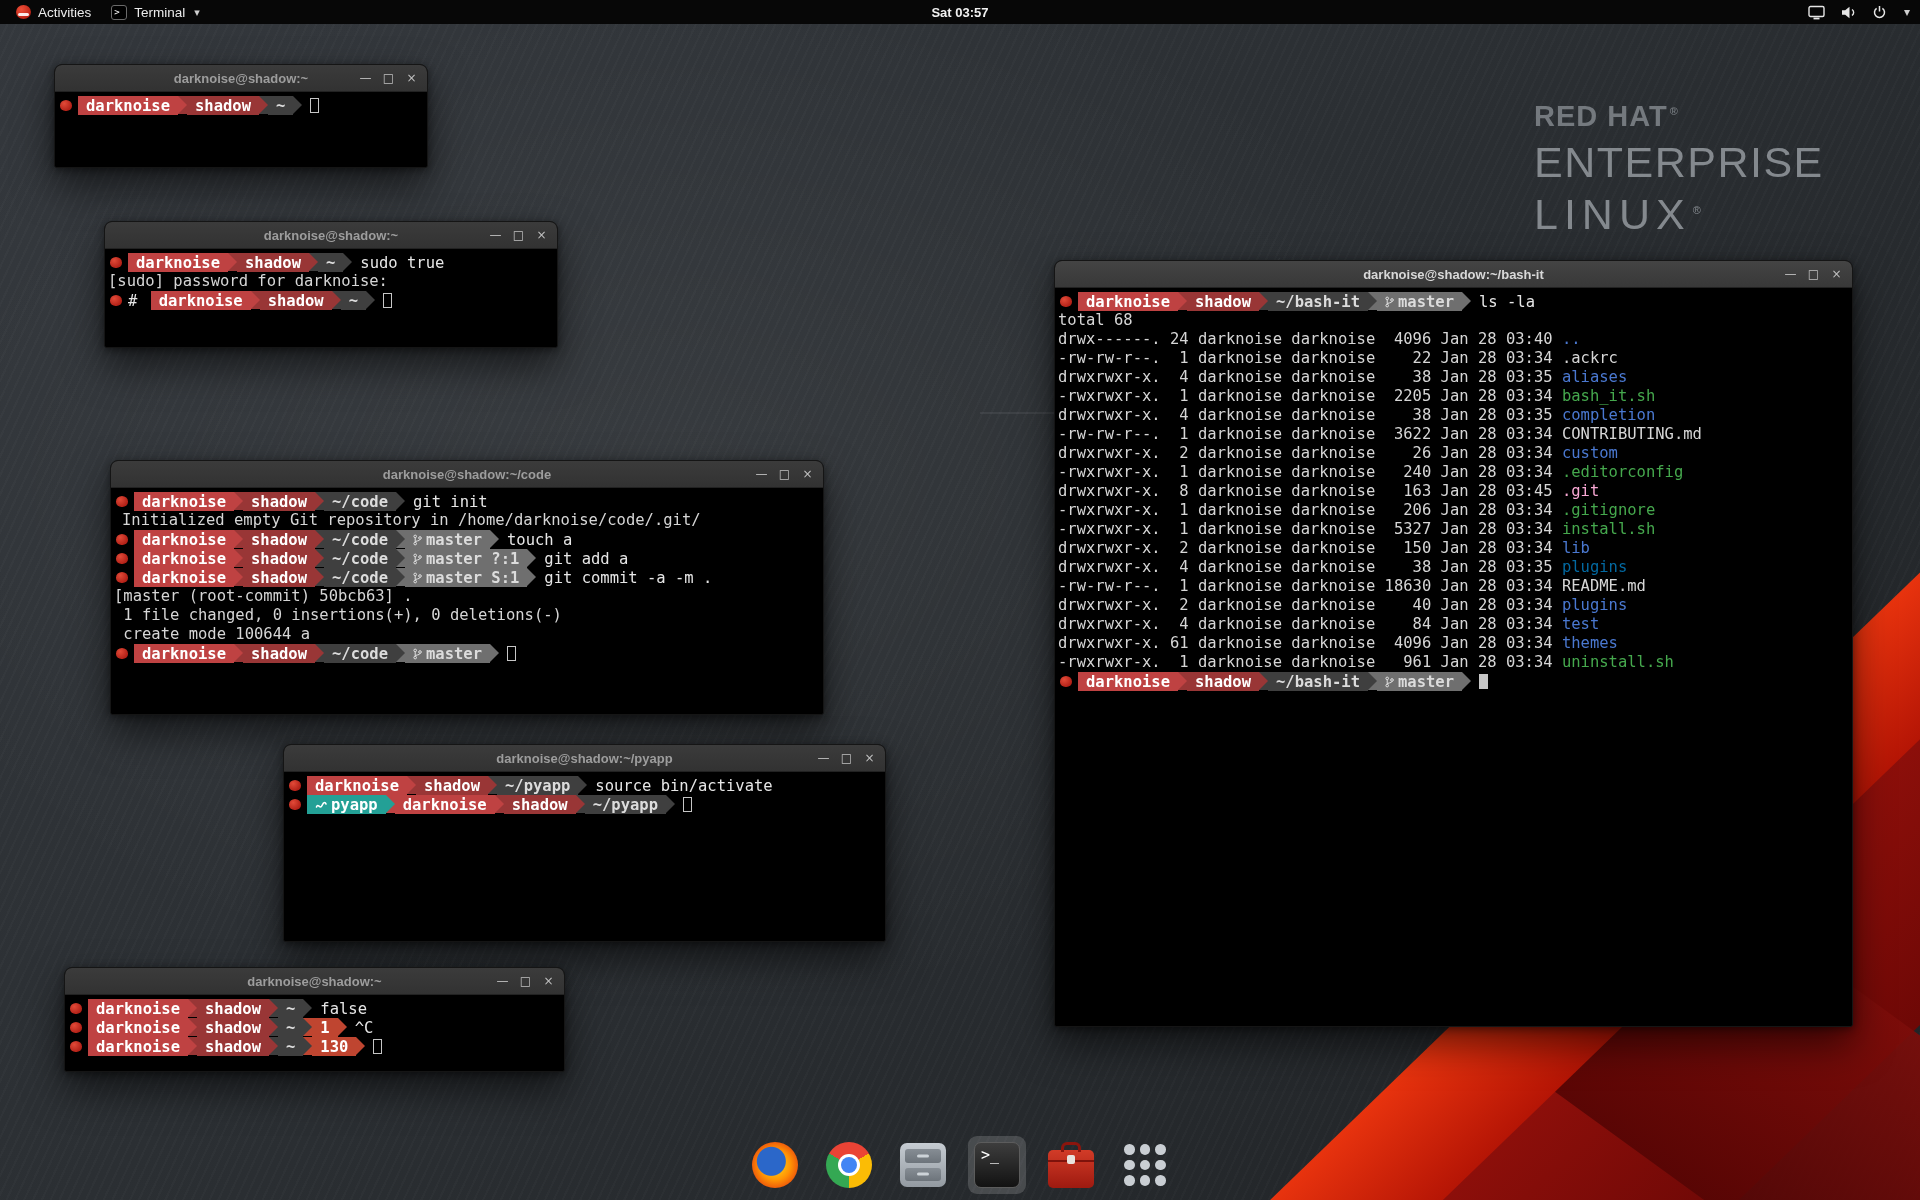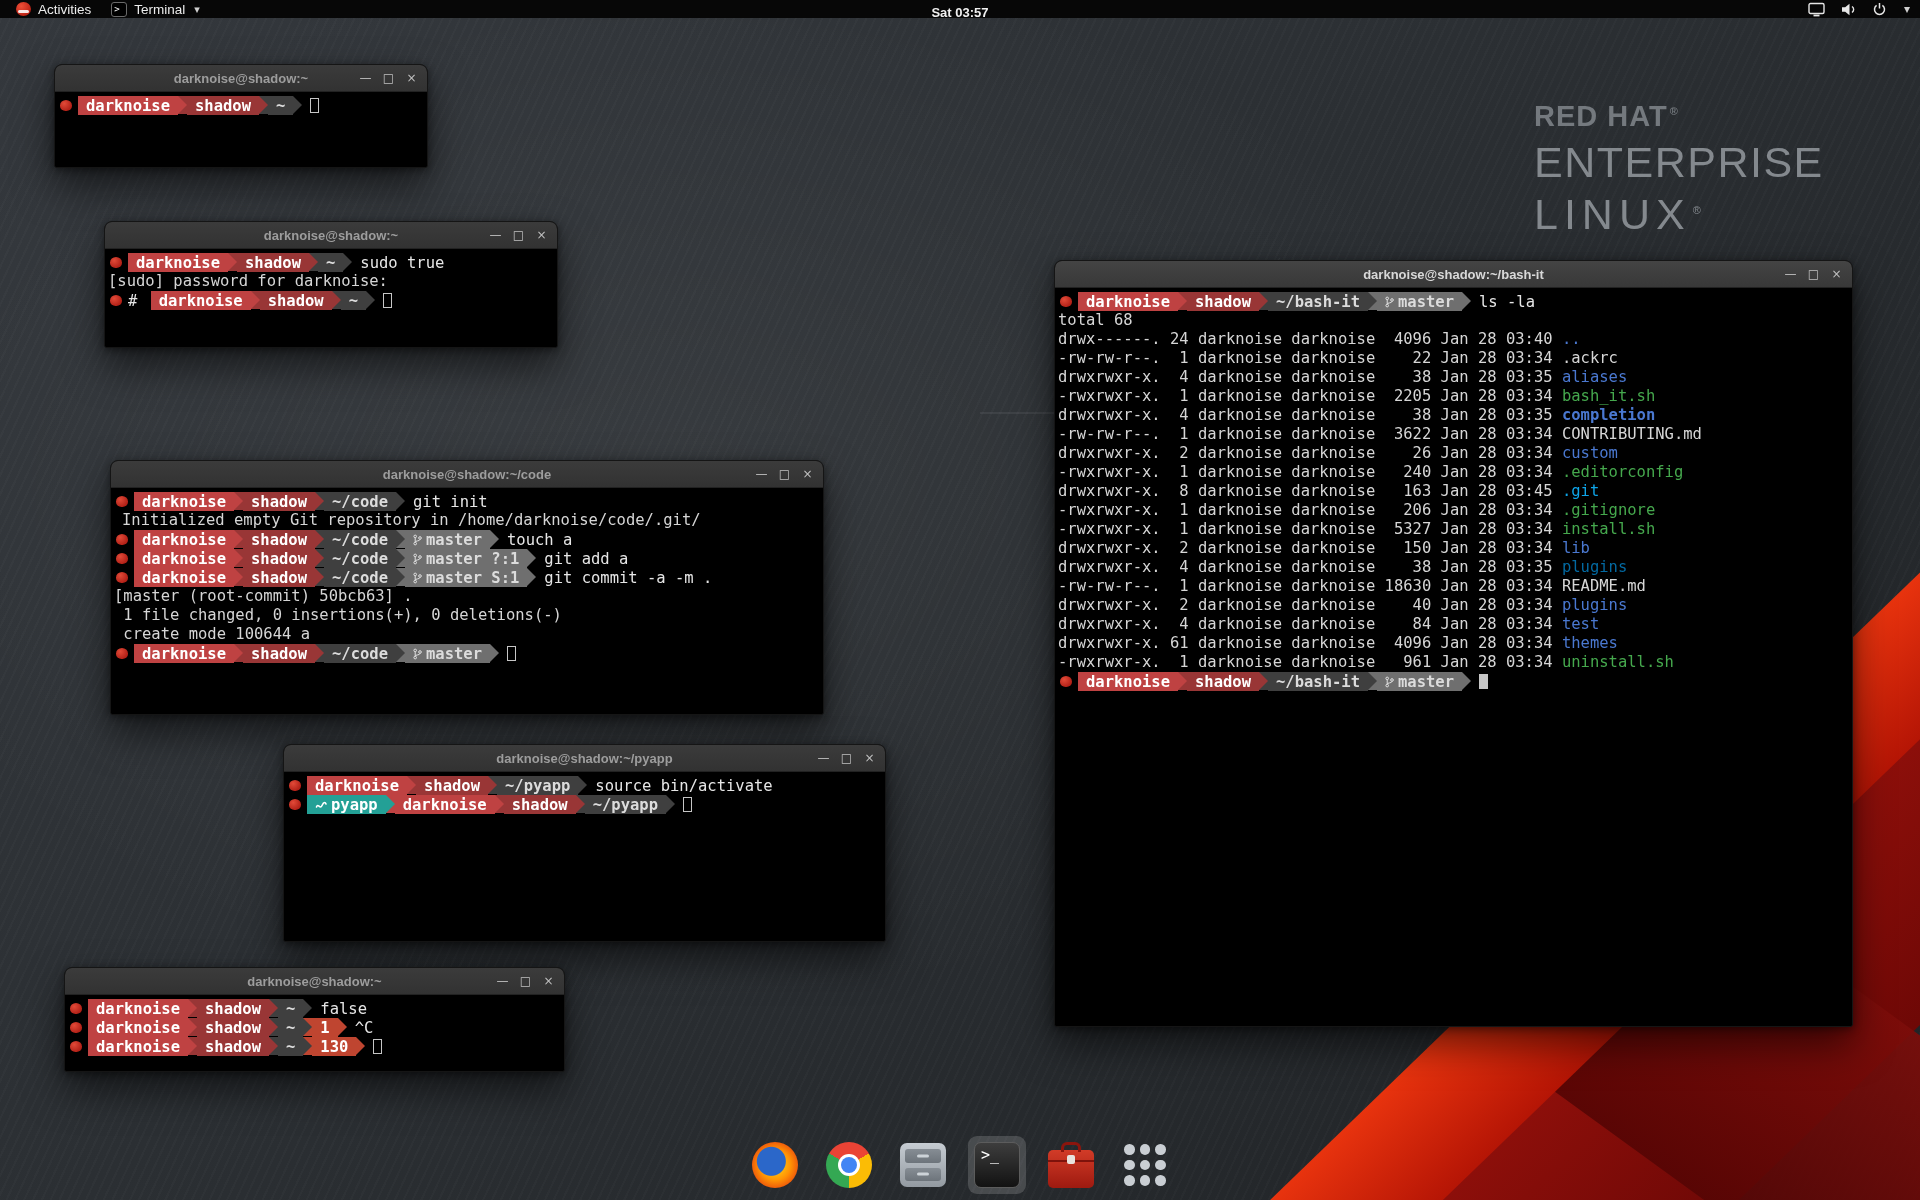--- a/index.html
+++ b/index.html
@@ -14,21 +14,21 @@
   .rA{width:1700px;height:300px;left:880px;top:850px;transform:rotate(-44deg);background:linear-gradient(#9a120c,#6e0806)}
   .rC{width:1000px;height:260px;left:1150px;top:870px;transform:rotate(36deg);background:linear-gradient(#7c0d0a,#560504);opacity:.92}
   .rB{width:1500px;height:120px;left:1000px;top:760px;transform:rotate(-44deg);background:linear-gradient(#e8330e,#b51505)}
   #swoosh{position:absolute;left:0;top:0;z-index:0;pointer-events:none}
   #branding{position:absolute;left:1534px;top:100px;z-index:1}
   #branding .b1{font-size:29px;font-weight:700;color:#74797e;letter-spacing:1px}
   #branding .b2{font-size:43px;font-weight:400;color:#84898e;letter-spacing:1.5px;margin-top:5px}
   #branding .b3{font-size:43px;font-weight:400;color:#84898e;letter-spacing:6px;margin-top:3px}
   #branding sup{font-size:11px;vertical-align:super;margin-left:2px}
   
-  #topbar{position:absolute;top:0;left:0;right:0;height:18px;background:#070707;z-index:10;color:#ececec}
+  #topbar{position:absolute;top:0;left:0;right:0;height:24px;background:#070707;z-index:10;color:#ececec}
   .tb-left{display:flex;align-items:center;height:100%;padding-left:6px}
   .tb-item{display:flex;align-items:center;gap:7px;height:100%;padding:0 10px;font-size:13.5px}
   .rh-icon{width:15px;height:14px;border-radius:50%;background:radial-gradient(circle at 35% 30%,#ee4f38,#a91208);position:relative;display:inline-block}
   .rh-icon::after{content:"";position:absolute;left:2px;right:2px;bottom:3px;height:3px;border-radius:2px;background:#fff;opacity:.9}
   .mini-term{width:16px;height:15px;background:#000;border:1px solid #6a6a6a;border-radius:3px;color:#fff;font-family:"DejaVu Sans Mono",monospace;font-size:9px;line-height:12px;padding-left:2px;display:inline-block}
   .chev{color:#cfcfcf;font-size:11px;margin-left:2px}
   .tb-clock{position:absolute;left:50%;top:0;transform:translateX(-50%);line-height:26px;font-size:13px;font-weight:700;color:#f0f0f0}
   .tb-right{position:absolute;right:10px;top:0;height:100%;display:flex;align-items:center;gap:15px}
   .tb-ic{display:flex;align-items:center}
   
@@ -255,25 +255,25 @@
               <circle cx="2.2" cy="2.4" r="1.3" fill="none" stroke="#e2e2e2" stroke-width="1"></circle>
               <circle cx="2.2" cy="9.6" r="1.3" fill="none" stroke="#e2e2e2" stroke-width="1"></circle>
               <circle cx="7" cy="4" r="1.3" fill="none" stroke="#e2e2e2" stroke-width="1"></circle>
               <path d="M2.2 3.8 V8.2 M7 5.4 C7 7.4 2.2 6.4 2.2 8.2" fill="none" stroke="#e2e2e2" stroke-width="1"></path>
             </svg>master</span><span class="arw" style="border-left-color: rgb(111, 111, 111); background: transparent;"></span><span class="cmd">ls -la</span></div>
         <div class="tline plain"><span style="color: rgb(214, 214, 214);">total 68</span></div>
         <div class="tline plain"><span style="color: rgb(214, 214, 214);">drwx------. 24 darknoise darknoise  4096 Jan 28 03:40 </span><span style="color: rgb(74, 120, 208);">..</span></div>
         <div class="tline plain"><span style="color: rgb(214, 214, 214);">-rw-rw-r--.  1 darknoise darknoise    22 Jan 28 03:34 .ackrc</span></div>
         <div class="tline plain"><span style="color: rgb(214, 214, 214);">drwxrwxr-x.  4 darknoise darknoise    38 Jan 28 03:35 </span><span style="color: rgb(74, 120, 208);">aliases</span></div>
         <div class="tline plain"><span style="color: rgb(214, 214, 214);">-rwxrwxr-x.  1 darknoise darknoise  2205 Jan 28 03:34 </span><span style="color: rgb(69, 168, 77);">bash_it.sh</span></div>
-        <div class="tline plain"><span style="color: rgb(214, 214, 214);">drwxrwxr-x.  4 darknoise darknoise    38 Jan 28 03:35 </span><span style="color: rgb(74, 120, 208); font-weight: bold;">completion</span></div>
+        <div class="tline plain"><span style="color: rgb(214, 214, 214);">drwxrwxr-x.  4 darknoise darknoise    38 Jan 28 03:35 </span><span style="color: rgb(74, 120, 208);">completion</span></div>
         <div class="tline plain"><span style="color: rgb(214, 214, 214); text-align: center;">-rw-rw-r--.  1 darknoise darknoise  3622 Jan 28 03:34 CONTRIBUTING.md</span></div>
         <div class="tline plain"><span style="color: rgb(214, 214, 214);">drwxrwxr-x.  2 darknoise darknoise    26 Jan 28 03:34 </span><span style="color: rgb(74, 120, 208);">custom</span></div>
         <div class="tline plain"><span style="color: rgb(214, 214, 214);">-rwxrwxr-x.  1 darknoise darknoise   240 Jan 28 03:34 </span><span style="color: rgb(69, 168, 77);">.editorconfig</span></div>
-        <div class="tline plain"><span style="color: rgb(214, 214, 214);">drwxrwxr-x.  8 darknoise darknoise   163 Jan 28 03:45 </span><span style="color: #0ea5e9;">.git</span></div>
+        <div class="tline plain"><span style="color: rgb(214, 214, 214);">drwxrwxr-x.  8 darknoise darknoise   163 Jan 28 03:45 </span><span style="color: #f9a8d4;">.git</span></div>
         <div class="tline plain"><span style="color: rgb(214, 214, 214);">-rwxrwxr-x.  1 darknoise darknoise   206 Jan 28 03:34 </span><span style="color: rgb(69, 168, 77);">.gitignore</span></div>
         <div class="tline plain"><span style="color: rgb(214, 214, 214);">-rwxrwxr-x.  1 darknoise darknoise  5327 Jan 28 03:34 </span><span style="color: rgb(69, 168, 77);">install.sh</span></div>
         <div class="tline plain"><span style="color: rgb(214, 214, 214);">drwxrwxr-x.  2 darknoise darknoise   150 Jan 28 03:34 </span><span style="color: rgb(74, 120, 208);">lib</span></div>
         <div class="tline plain"><span style="color: rgb(214, 214, 214);">drwxrwxr-x.  4 darknoise darknoise    38 Jan 28 03:35 </span><span style="color: #0369a1; text-align: center;">plugins</span></div>
         <div class="tline plain"><span style="color: rgb(214, 214, 214);">-rw-rw-r--.  1 darknoise darknoise 18630 Jan 28 03:34 README.md</span></div>
         <div class="tline plain"><span style="color: rgb(214, 214, 214);">drwxrwxr-x.  2 darknoise darknoise    40 Jan 28 03:34 </span><span style="color: rgb(74, 120, 208);">plugins</span></div>
         <div class="tline plain"><span style="color: rgb(214, 214, 214);">drwxrwxr-x.  4 darknoise darknoise    84 Jan 28 03:34 </span><span style="color: rgb(74, 120, 208);">test</span></div>
         <div class="tline plain"><span style="color: rgb(214, 214, 214);">drwxrwxr-x. 61 darknoise darknoise  4096 Jan 28 03:34 </span><span style="color: rgb(74, 120, 208);">themes</span></div>
         <div class="tline plain"><span style="color: rgb(214, 214, 214);">-rwxrwxr-x.  1 darknoise darknoise   961 Jan 28 03:34 </span><span style="color: rgb(69, 168, 77);">uninstall.sh</span></div>
         <div class="tline prompt"><span class="picon"></span><span class="seg" style="background: rgb(191, 66, 66); color: rgb(255, 255, 255);">darknoise</span><span class="arw" style="border-left-color: rgb(191, 66, 66); background: rgb(153, 54, 54);"></span><span class="seg" style="background: rgb(153, 54, 54); color: rgb(255, 255, 255);">shadow</span><span class="arw" style="border-left-color: rgb(153, 54, 54); background: rgb(63, 63, 63);"></span><span class="seg" style="background: rgb(63, 63, 63); color: rgb(220, 220, 220);">~/bash-it</span><span class="arw" style="border-left-color: rgb(63, 63, 63); background: rgb(111, 111, 111);"></span><span class="seg" style="background: rgb(111, 111, 111); color: rgb(220, 220, 220);"><svg width="9" height="12" viewBox="0 0 9 12" style="margin-right:4px;flex:0 0 auto">

